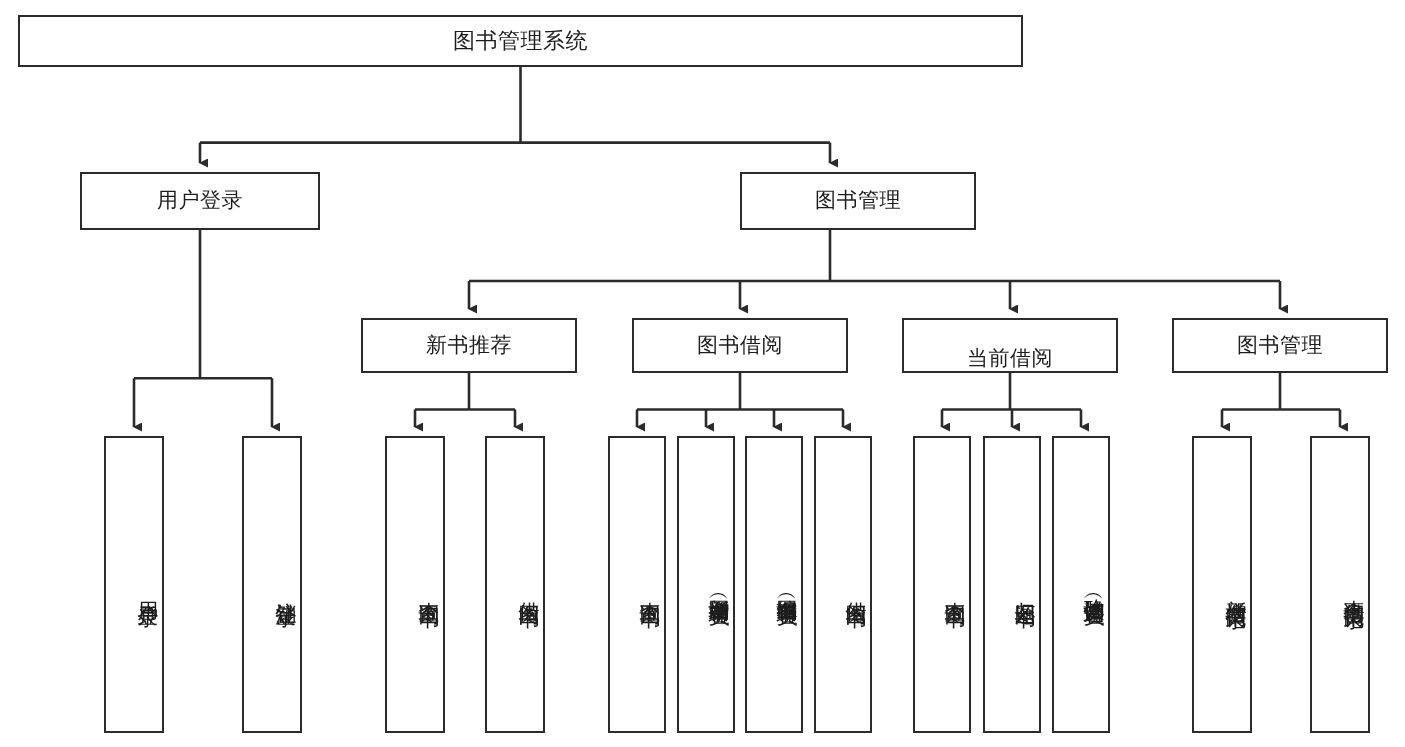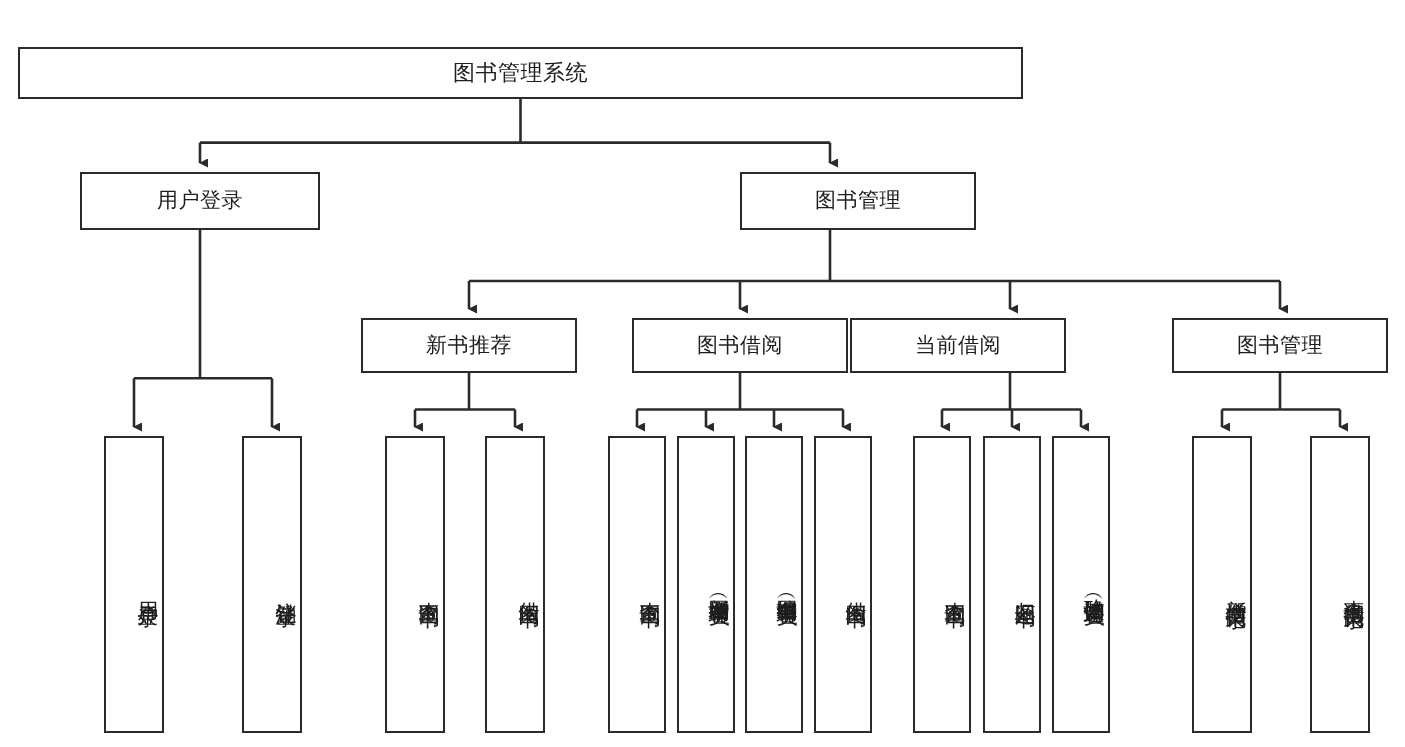--- a/index.html
+++ b/index.html
@@ -114,38 +114,38 @@
         <path d="M 942 409.54 L 942 427" marker-end="url(#arrowhead)"></path>
         <path d="M 1012 409.54 L 1012 427" marker-end="url(#arrowhead)"></path>
         <path d="M 1081 409.54 L 1081 427" marker-end="url(#arrowhead)"></path>
         <path d="M 1280 373 L 1280 409.54"></path>
         <path d="M 1222 409.54 L 1340 409.54"></path>
         <path d="M 1222 409.54 L 1222 427" marker-end="url(#arrowhead)"></path>
         <path d="M 1340 409.54 L 1340 427" marker-end="url(#arrowhead)"></path>
       </g>
   </svg>
 
-  <div class="node root horizontal" style="left: 18px; top: 15px; width: 1005px; height: 52px; margin-top: 32px;">
+  <div class="node root horizontal" style="left: 18px; top: 15px; width: 1005px; height: 52px;">
     <span class="label">图书管理系统</span>
   </div>
 
   <div class="node horizontal" style="left: 80px; top: 172px; width: 240px; height: 58px;">
     <span class="label">用户登录</span>
   </div>
   <div class="node horizontal" style="left: 740px; top: 172px; width: 236px; height: 58px;">
     <span class="label">图书管理</span>
   </div>
 
   <div class="node horizontal" style="left: 632px; top: 318px; width: 216px; height: 55px;">
     <span class="label">图书借阅</span>
   </div>
   <div class="node horizontal" style="left: 361px; top: 318px; width: 216px; height: 55px;">
     <span class="label">新书推荐</span>
   </div>
-  <div class="node horizontal" style="left: 850px; top: 318px; width: 216px; height: 55px;">
+  <div class="node horizontal" style="left: 902px; top: 318px; width: 216px; height: 55px; align-items: flex-end;">
     <span class="label">当前借阅</span>
   </div>
   <div class="node horizontal" style="left: 1172px; top: 318px; width: 216px; height: 55px;">
     <span class="label">图书管理</span>
   </div>
 
   <div class="node vertical" style="left: 104px; top: 436px; width: 60px; height: 297px;">
     <span class="label">用户登录</span>
   </div>
   <div class="node vertical" style="left: 242px; top: 436px; width: 60px; height: 297px;">

